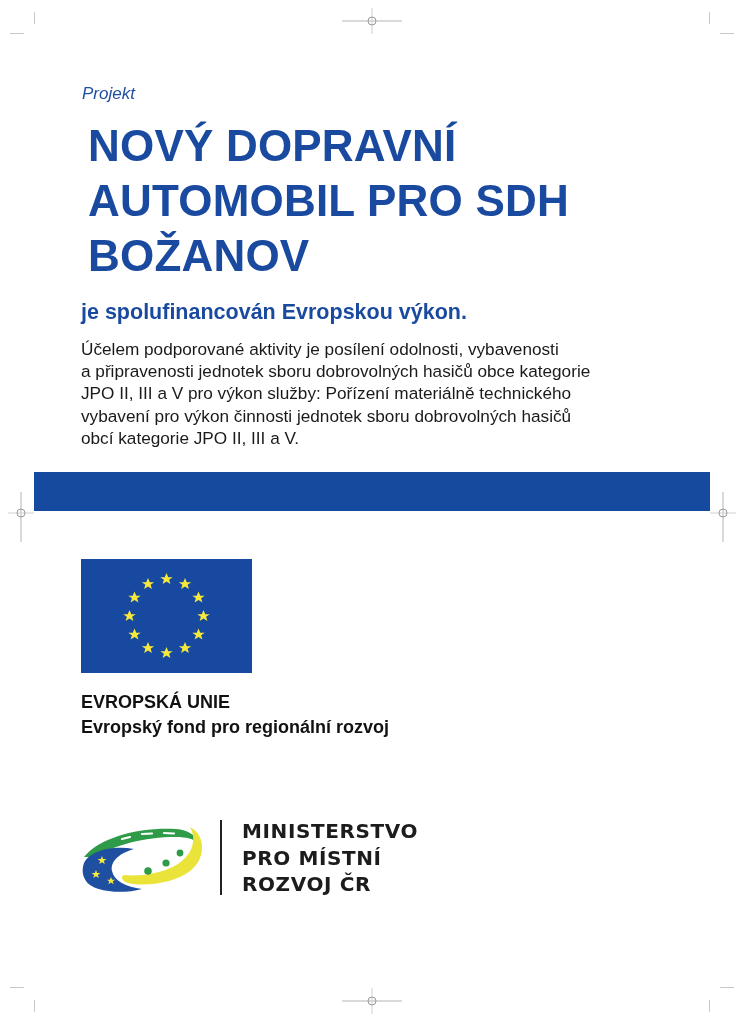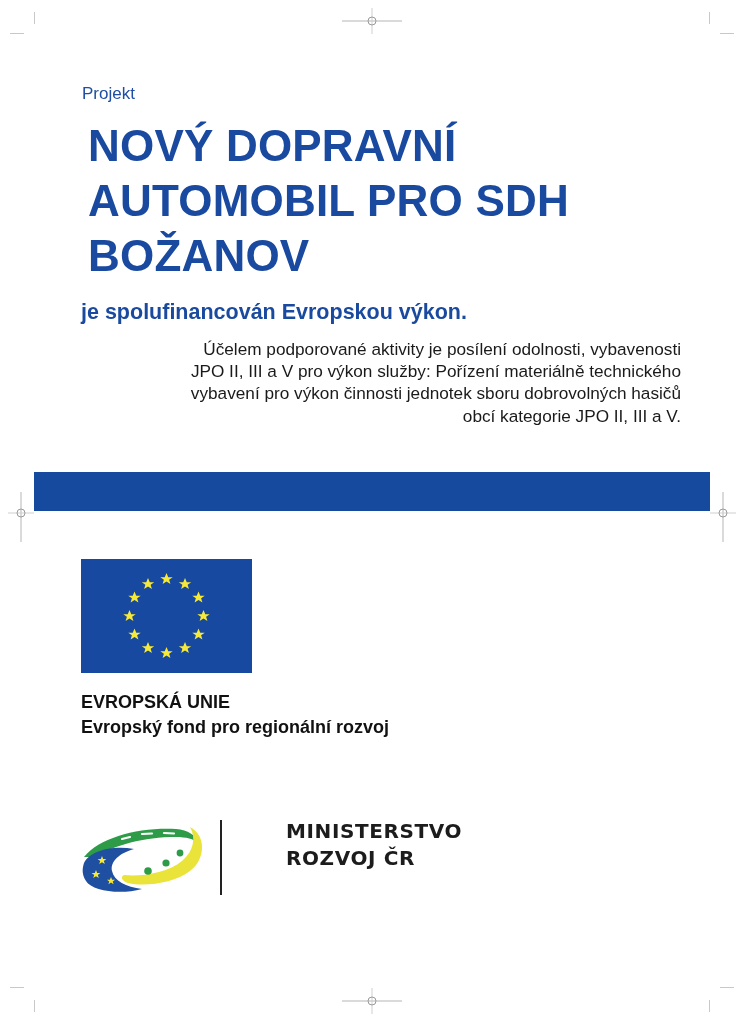--- a/index.html
+++ b/index.html
@@ -18,20 +18,21 @@
 
     
     .reg { position: absolute; }
     .reg svg { display: block; }
     .corner-tick { position: absolute; background: #c8c8c8; }
 
     .projekt-label {
       left: 82px; top: 84px;
       font-size: 17px;
       color: #1f4ea3;
+      font-style: italic;
     }
     .title {
       left: 80px; top: 110px;
       margin: 8px;
       font-size: 44px;
       line-height: 55px;
       font-weight: bold;
       color: #1a4a9f;
       letter-spacing: 0.2px;
     }
@@ -41,21 +42,20 @@
       font-weight: bold;
       color: #1a4a9f;
     }
     .description {
       left: 81px; top: 338px;
       width: 600px;
       font-size: 17.2px;
       line-height: 22.2px;
       color: #1a1a1a;
       margin: 0;
-      text-align: right;
     }
     .blue-band {
       left: 34px; top: 472px;
       width: 676px; height: 39px;
       background: #154a9e;
     }
     .eu-flag {
       left: 81px; top: 559px;
       width: 171px; height: 114px;
       background: #1749a0;
@@ -78,21 +78,21 @@
     }
     .mmr-name {
       left: 242px; top: 818px;
       font-family: "DejaVu Sans", sans-serif;
       font-weight: bold;
       font-size: 20px;
       line-height: 26.5px;
       color: #1c1c1c;
       letter-spacing: 0.6px;
     }
-    .mmr-name div { white-space: nowrap; margin-left: 44px; }
+    .mmr-name div { white-space: nowrap; }
   </style>
 </head>
 <body>
 
 <div class="reg" style="left:342px; top:8px;">
   <svg width="60" height="26" viewBox="0 0 60 26">
     <line x1="0" y1="13" x2="60" y2="13" stroke="#b5b5b5" stroke-width="1"></line>
     <line x1="30" y1="0" x2="30" y2="26" stroke="#cfcfcf" stroke-width="1"></line>
     <circle cx="30" cy="13" r="4" fill="none" stroke="#9a9a9a" stroke-width="1"></circle>
   </svg>
@@ -133,20 +133,21 @@
 <h1 class="abs title">
   <div>NOVÝ DOPRAVNÍ</div>
   <div>AUTOMOBIL PRO SDH</div>
   <div>BOŽANOV</div>
 </h1>
 
 <div class="abs subtitle">je spolufinancován Evropskou výkon.</div>
 
 <div class="abs description">
   <div>Účelem podporované aktivity je posílení odolnosti, vybavenosti</div>
+  <div>a připravenosti jednotek sboru dobrovolných hasičů obce kategorie</div>
   <div>JPO II, III a V pro výkon služby: Pořízení materiálně technického</div>
   <div>vybavení pro výkon činnosti jednotek sboru dobrovolných hasičů</div>
   <div>obcí kategorie JPO II, III a V.</div>
 </div>
 
 <div class="abs blue-band"></div>
 
 <div class="abs eu-flag">
   <svg width="171" height="114" viewBox="0 0 171 114">
     <defs>
@@ -189,14 +190,15 @@
     <path d="M2,40 C8,28 30,22 52,26 C38,30 28,38 30,48 C32,58 44,64 60,66 C38,72 10,68 4,58 C0,52 0,46 2,40 Z" fill="#1f4fa0"></path>
 
     <polygon points="20,33 21.2,36 24.4,36 21.8,38 22.8,41 20,39.2 17.2,41 18.2,38 15.6,36 18.8,36" fill="#f7e93a"></polygon>
     <polygon points="14,47 15.2,50 18.4,50 15.8,52 16.8,55 14,53.2 11.2,55 12.2,52 9.6,50 12.8,50" fill="#f7e93a"></polygon>
     <polygon points="29,54 30.1,56.7 33,56.7 30.7,58.5 31.6,61.3 29,59.6 26.4,61.3 27.3,58.5 25,56.7 27.9,56.7" fill="#f7e93a"></polygon>
   </svg>
 </div>
 <div class="abs mmr-divider"></div>
 <div class="abs mmr-name">
   <div>MINISTERSTVO</div>
+  <div>PRO MÍSTNÍ</div>
   <div>ROZVOJ ČR</div>
 </div>
 
 </body></html>

